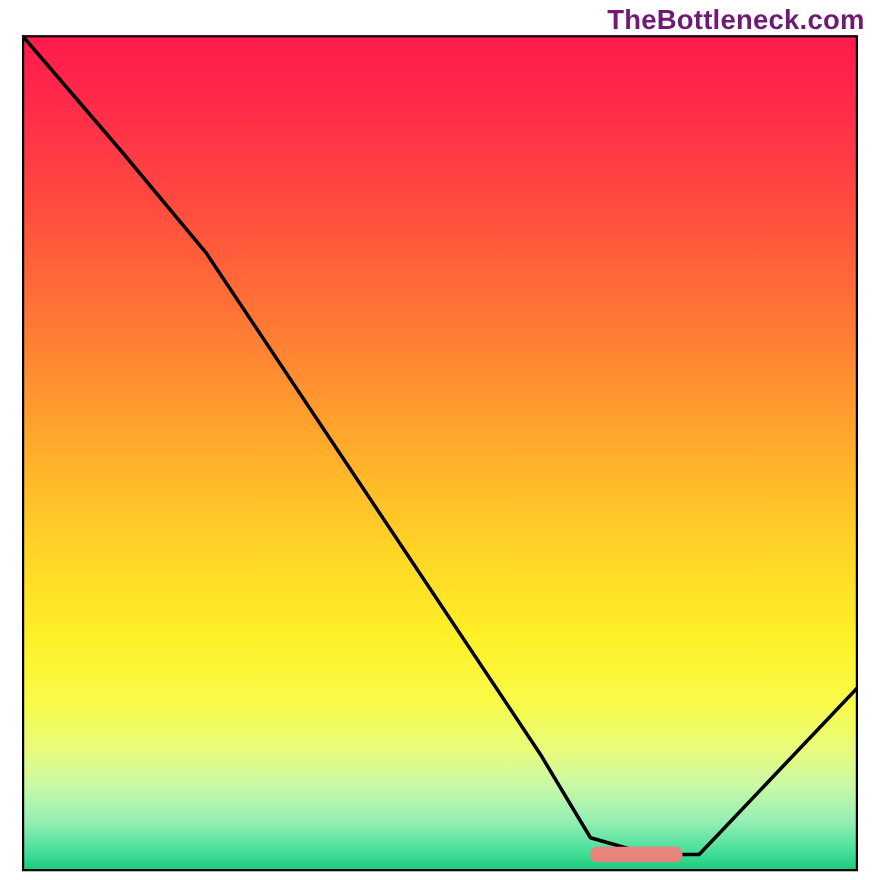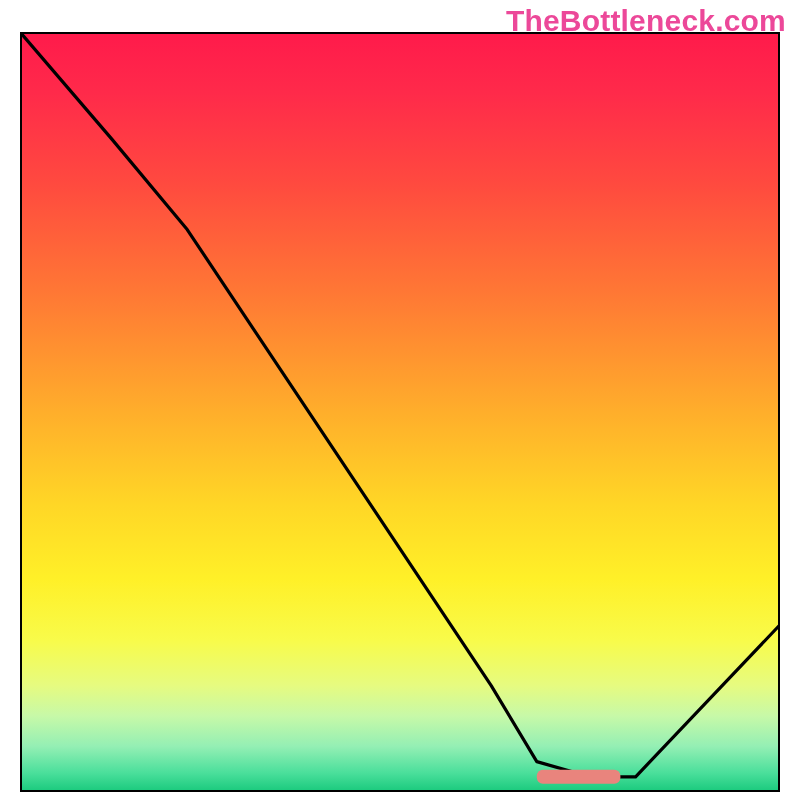--- a/index.html
+++ b/index.html
@@ -12,23 +12,23 @@
   }
   .wrap {
     position: relative;
     width: 800px;
     height: 800px;
   }
   .watermark {
     position: absolute;
     top: 4px;
     right: 14px;
-    font-size: 30px;
+    font-size: 25px;
     font-weight: 600;
-    color: #ec4899;
+    color: #701a75;
     letter-spacing: 0.2px;
   }
   .chart {
     position: absolute;
     top: 32px;
     left: 20px;
     width: 760px;
     height: 760px;
   }
   .chart svg {

